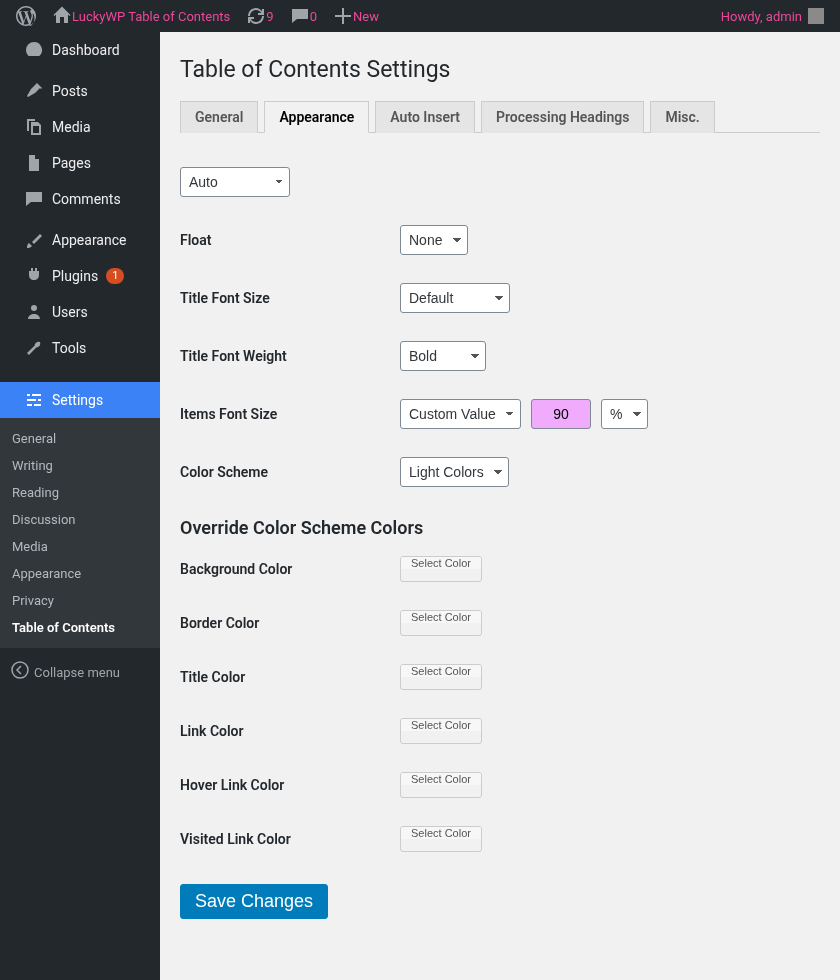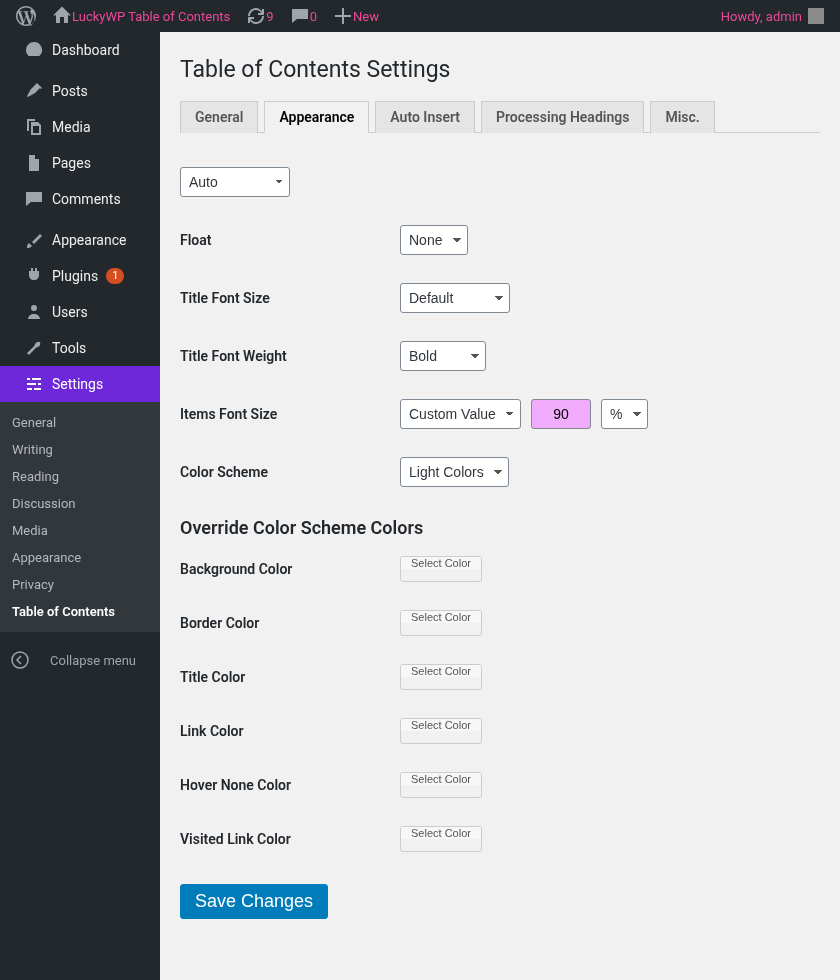--- a/index.html
+++ b/index.html
@@ -10,28 +10,28 @@
 .adminbar-left, .adminbar-right { display: flex; align-items: center; gap: 0; }
 .adminbar .ab-item { display: flex; align-items: center; padding: 0 8px; height: 32px; color: #ec4899; cursor: pointer; gap: 0; }
 .adminbar svg { width: 20px; height: 20px; fill: #a0a5aa; }
 .avatar-box { width: 16px; height: 16px; background: #8a8a8a; margin-left: 6px; }
 
 
 .sidebar { position: absolute; top: 32px; left: 0; width: 160px; bottom: 0; background: #23282d; color: #eee; }
 .menu-item { display: flex; align-items: center; padding: 8px 24px; color: #eee; cursor: pointer; font-size: 14px; gap: 8px; position: relative; }
 .menu-item svg { width: 20px; height: 20px; fill: #a0a5aa; flex-shrink: 0; }
 .menu-sep { height: 5px; }
-.menu-item.current { background: #6d28d9; color: #fff; }
+.menu-item.current { background: #3b82f6; color: #fff; margin-top: 16px; }
 .menu-item.current svg { fill: #fff; }
 .menu-item.current::after { content: ""; position: absolute; right: -8px; top: 50%; transform: translateY(-50%); border: 8px solid transparent; border-right-color: #f1f1f1; }
 .badge { background: #d54e21; color: #fff; border-radius: 10px; padding: 1px 6px; font-size: 11px; line-height: 14px; }
 .submenu { background: #32373c; padding: 7px 0; }
 .submenu .sub-item { display: block; padding: 6px 12px; color: #b4b9be; font-size: 13px; cursor: pointer; }
 .submenu .sub-item.active { color: #fff; font-weight: 600; }
-.collapse-item { display: flex; align-items: center; padding: 18px 10px; color: #a0a5aa; cursor: pointer; font-size: 13px; gap: 20px; border-top: 0; }
+.collapse-item { display: flex; align-items: flex-end; padding: 12px 10px; color: #a0a5aa; cursor: pointer; font-size: 13px; gap: 4px; border-top: 0; }
 .collapse-item svg { width: 20px; height: 20px; fill: #a0a5aa; }
 
 
 .content { position: absolute; top: 32px; left: 160px; right: 0; bottom: 0; padding: 10px 20px 24px 20px; overflow-y: auto; }
 h1.page-title { font-size: 23px; font-weight: 400; color: #23282d; margin: 14px 0 18px 0; }
 .nav-tabs { border-bottom: 1px solid #ccc; display: flex; gap: 0; }
 .nav-tab { background: #e5e5e5; border: 1px solid #ccc; border-bottom: none; margin-left: 6px; margin-bottom: -1px; padding: 7px 14px; font-size: 14px; font-weight: 600; color: #555; cursor: pointer; }
 .nav-tab:first-child { margin-left: 0; }
 .nav-tab.active { background: #f1f1f1; border-bottom: 1px solid #f1f1f1; color: #000; }
 
@@ -260,21 +260,21 @@
     <div class="form-row">
       <div class="form-label">Link Color</div>
       <div class="form-field">
         <div class="color-picker">
           <div class="color-swatch"></div>
           <button class="color-btn">Select Color</button>
         </div>
       </div>
     </div>
     <div class="form-row">
-      <div class="form-label">Hover None Color</div>
+      <div class="form-label">Hover Link Color</div>
       <div class="form-field">
         <div class="color-picker">
           <div class="color-swatch"></div>
           <button class="color-btn">Select Color</button>
         </div>
       </div>
     </div>
     <div class="form-row">
       <div class="form-label">Visited Link Color</div>
       <div class="form-field">

